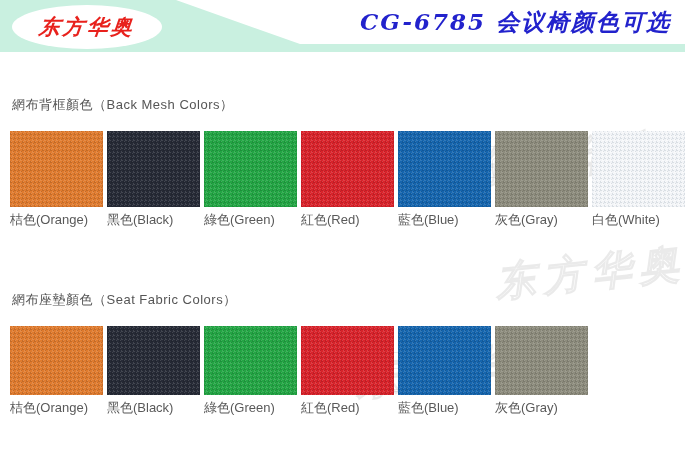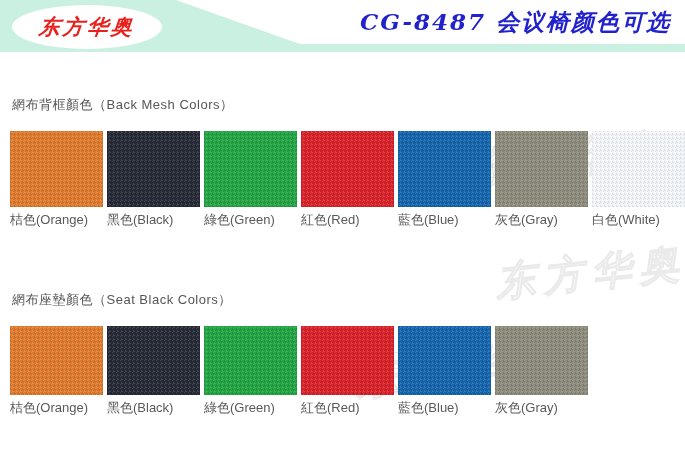--- a/index.html
+++ b/index.html
@@ -153,21 +153,21 @@
   .row2 .swatch-label { top: 73px; }
 </style>
 </head>
 <body>
 
 <div class="header">
   <div class="header-band"></div>
   <div class="logo-ellipse">
     <span class="logo-text">东方华奥</span>
   </div>
-  <div class="header-title">CG-8487 会议椅颜色可选</div>
+  <div class="header-title">CG-6785 会议椅颜色可选</div>
 </div>
 
 <div class="watermark wm-1">东方华奥</div>
 <div class="watermark wm-2">东方华奥</div>
 <div class="watermark wm-3">东方华奥</div>
 <div class="wm-box b1"></div>
 <div class="wm-box b2"></div>
 <div class="wm-box b3"></div>
 <div class="wm-box b4"></div>
 
@@ -196,21 +196,21 @@
     <div class="swatch-cell" style="width: 97px;">
       <div class="swatch" style="width: 93px; background: rgb(141, 140, 125);"></div>
       <div class="swatch-label">灰色(Gray)</div>
     </div>
     <div class="swatch-cell" style="width: 97px;">
       <div class="swatch light" style="width: 93px; background: rgb(242, 244, 247);"></div>
       <div class="swatch-label">白色(White)</div>
     </div>
   </div>
 
-<div class="section-title sec2-title">網布座墊顏色（Seat Black Colors）</div>
+<div class="section-title sec2-title">網布座墊顏色（Seat Fabric Colors）</div>
 <div class="swatch-row row2" id="row2" style="padding-left: 10px;">
     <div class="swatch-cell" style="width: 97px;">
       <div class="swatch" style="width: 93px; background: rgb(224, 123, 46);"></div>
       <div class="swatch-label">桔色(Orange)</div>
     </div>
     <div class="swatch-cell" style="width: 97px;">
       <div class="swatch" style="width: 93px; background: rgb(38, 42, 54);"></div>
       <div class="swatch-label">黑色(Black)</div>
     </div>
     <div class="swatch-cell" style="width: 97px;">

